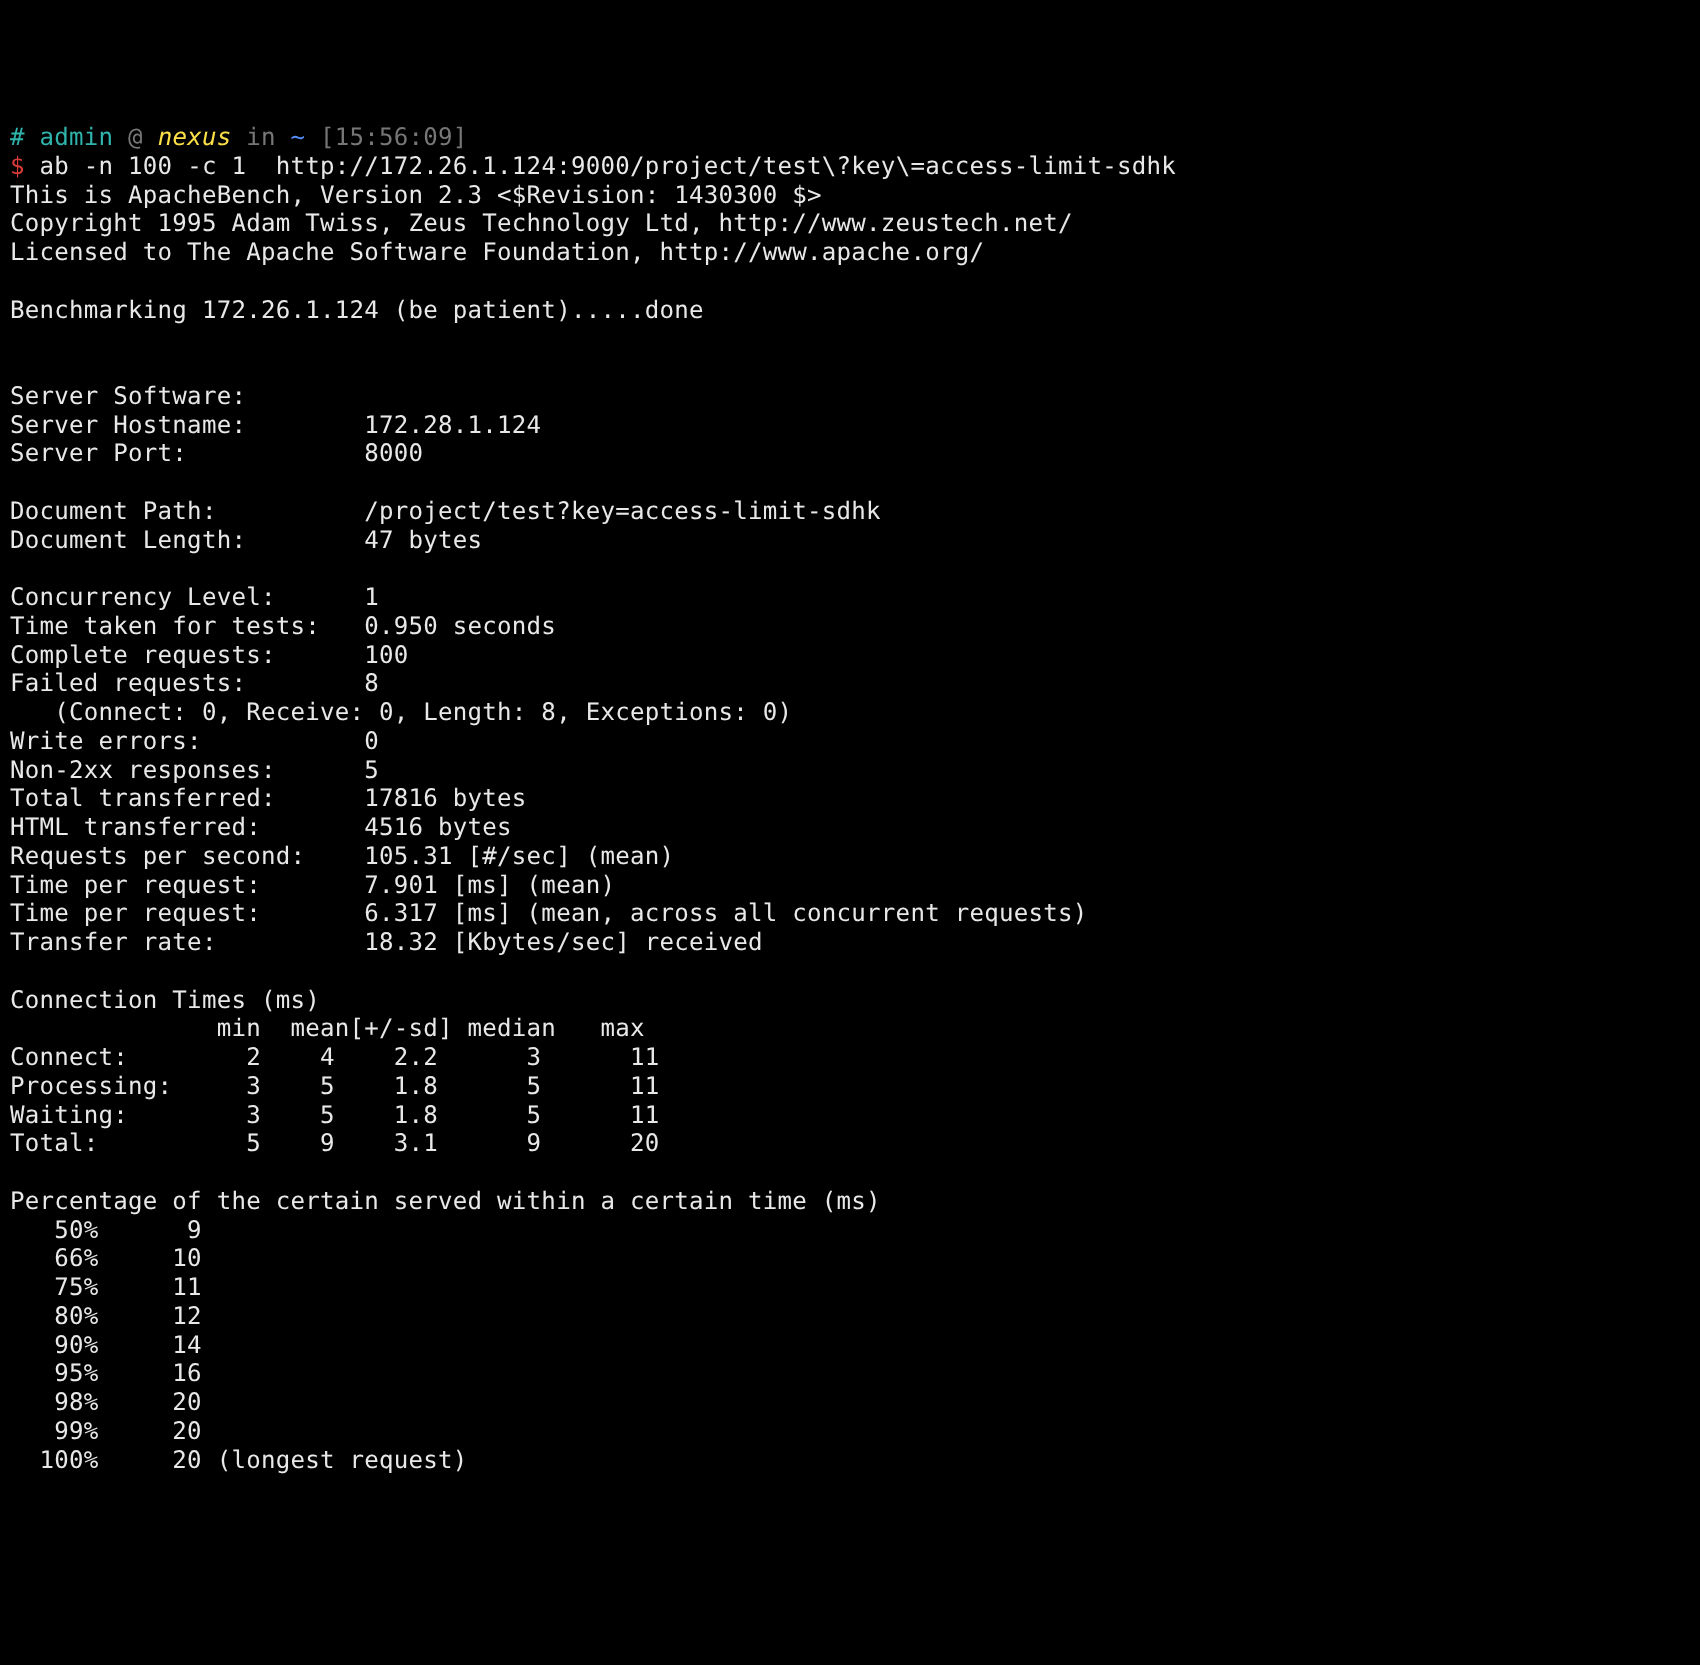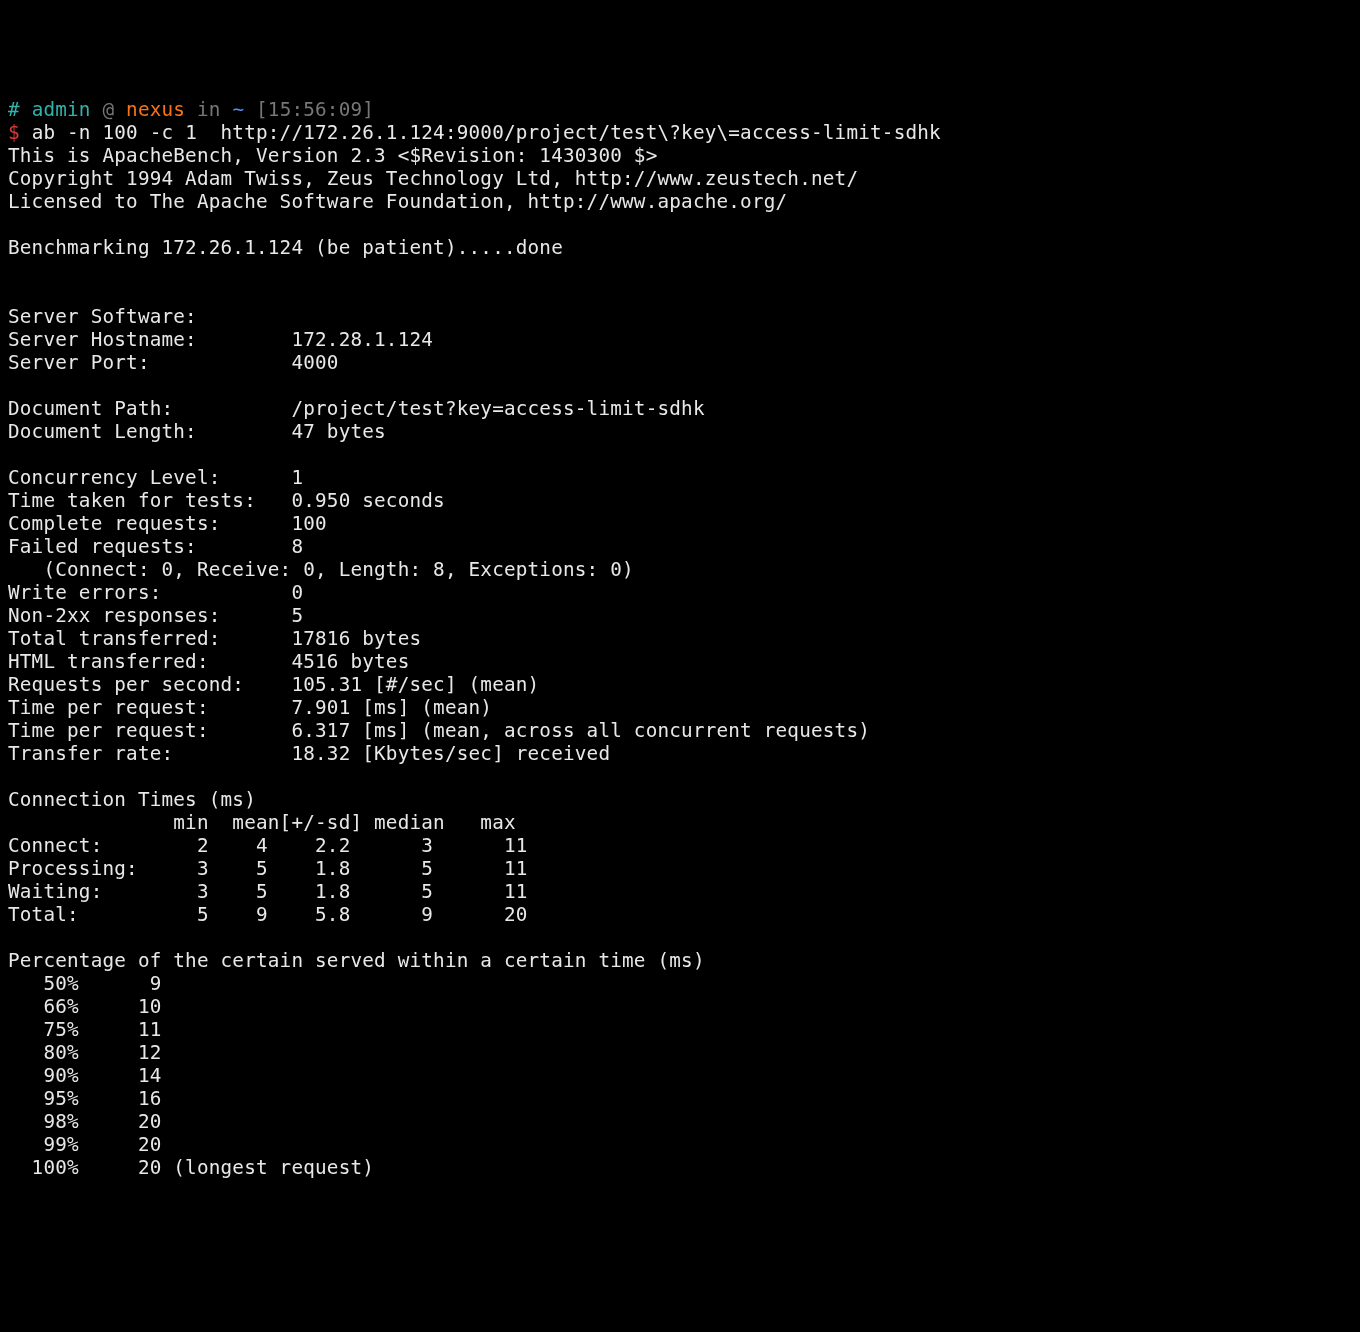--- a/index.html
+++ b/index.html
@@ -8,42 +8,42 @@
     font-size:19.3px;
     line-height:23px;
     letter-spacing:0.2px;
     white-space:pre;
     padding:6px 8px 20px 8px;
     width:1360px;
     box-sizing:border-box;
   }
   .teal{color:#2fb3ab;}
   .dark{color:#777;}
-  .green{color:#f97316;}
+  .green{color:#fde047;font-style:italic;}
   .red{color:#d93a3a;}
   .blue{color:#5590ff;}
   span{white-space:pre;}
 </style>
 </head>
 <body>
 
 
 
 <div><span class="teal"># </span><span class="teal">admin</span><span class="dark"> @ </span><span class="green">nexus</span><span class="dark"> in </span><span class="blue">~</span><span class="dark"> [15:56:09]</span>
 <span class="red">$ </span><span>ab -n 100 -c 1  http://172.26.1.124:9000/project/test\?key\=access-limit-sdhk</span>
 <span>This is ApacheBench, Version 2.3 &lt;$Revision: 1430300 $&gt;</span>
-<span>Copyright 1994 Adam Twiss, Zeus Technology Ltd, http://www.zeustech.net/</span>
+<span>Copyright 1995 Adam Twiss, Zeus Technology Ltd, http://www.zeustech.net/</span>
 <span>Licensed to The Apache Software Foundation, http://www.apache.org/</span>
 
 <span>Benchmarking 172.26.1.124 (be patient).....done</span>
 
 
 <span id="srv-sw">Server Software:        </span>
 <span id="srv-host">Server Hostname:        172.28.1.124</span>
-<span id="srv-port">Server Port:            4000</span>
+<span id="srv-port">Server Port:            8000</span>
 
 <span id="doc-path">Document Path:          /project/test?key=access-limit-sdhk</span>
 <span id="doc-len">Document Length:        47 bytes</span>
 
 <span id="s-conc">Concurrency Level:      1</span>
 <span id="s-time">Time taken for tests:   0.950 seconds</span>
 <span id="s-compl">Complete requests:      100</span>
 <span id="s-fail">Failed requests:        8</span>
 <span>   (Connect: 0, Receive: 0, Length: 8, Exceptions: 0)</span>
 <span id="s-we">Write errors:           0</span>
@@ -53,21 +53,21 @@
 <span id="s-rps">Requests per second:    105.31 [#/sec] (mean)</span>
 <span id="s-tpr1">Time per request:       7.901 [ms] (mean)</span>
 <span id="s-tpr2">Time per request:       6.317 [ms] (mean, across all concurrent requests)</span>
 <span id="s-tr">Transfer rate:          18.32 [Kbytes/sec] received</span>
 
 <span>Connection Times (ms)</span>
 <span>              min  mean[+/-sd] median   max</span>
 <span id="ct-0">Connect:        2    4    2.2      3      11</span>
 <span id="ct-1">Processing:     3    5    1.8      5      11</span>
 <span id="ct-2">Waiting:        3    5    1.8      5      11</span>
-<span id="ct-3">Total:          5    9    5.8      9      20</span>
+<span id="ct-3">Total:          5    9    3.1      9      20</span>
 
 <span>Percentage of the certain served within a certain time (ms)</span>
 <span id="pct-0">   50%      9</span>
 <span id="pct-1">   66%     10</span>
 <span id="pct-2">   75%     11</span>
 <span id="pct-3">   80%     12</span>
 <span id="pct-4">   90%     14</span>
 <span id="pct-5">   95%     16</span>
 <span id="pct-6">   98%     20</span>
 <span id="pct-7">   99%     20</span>

